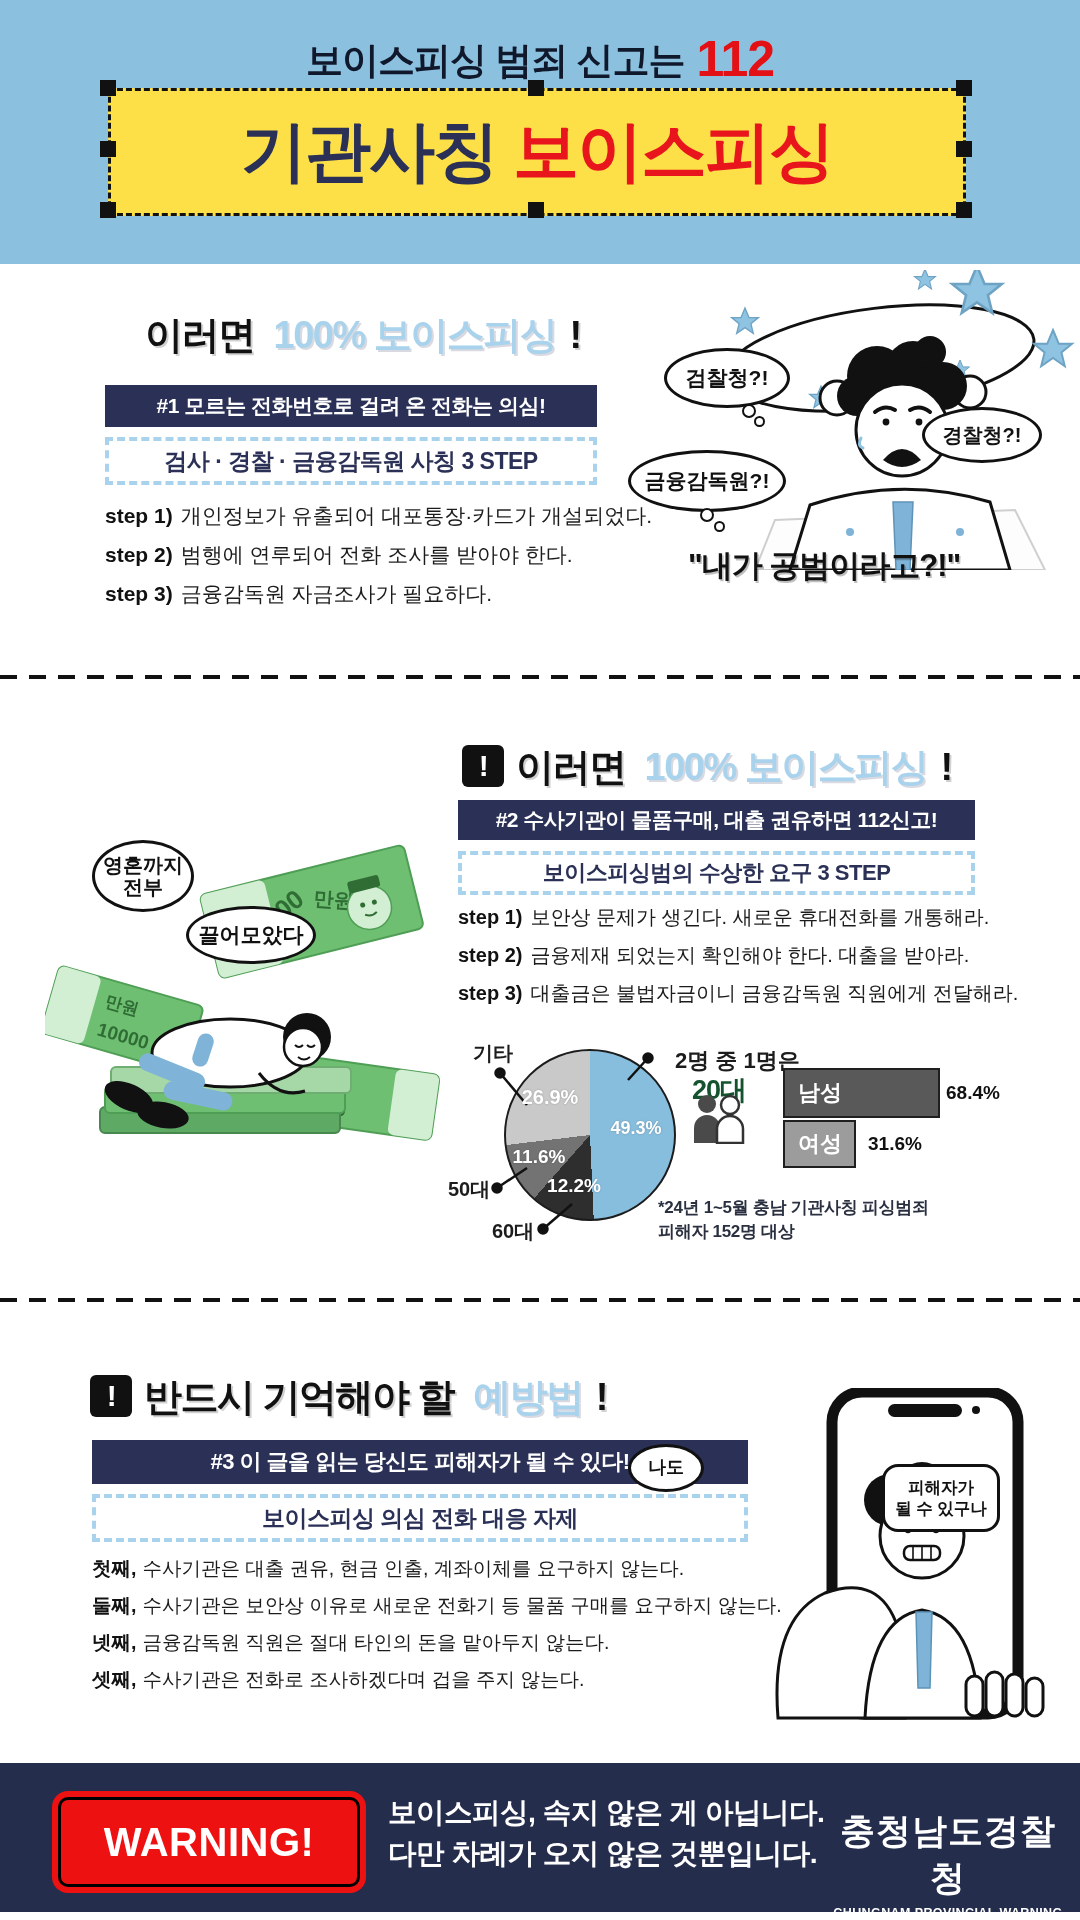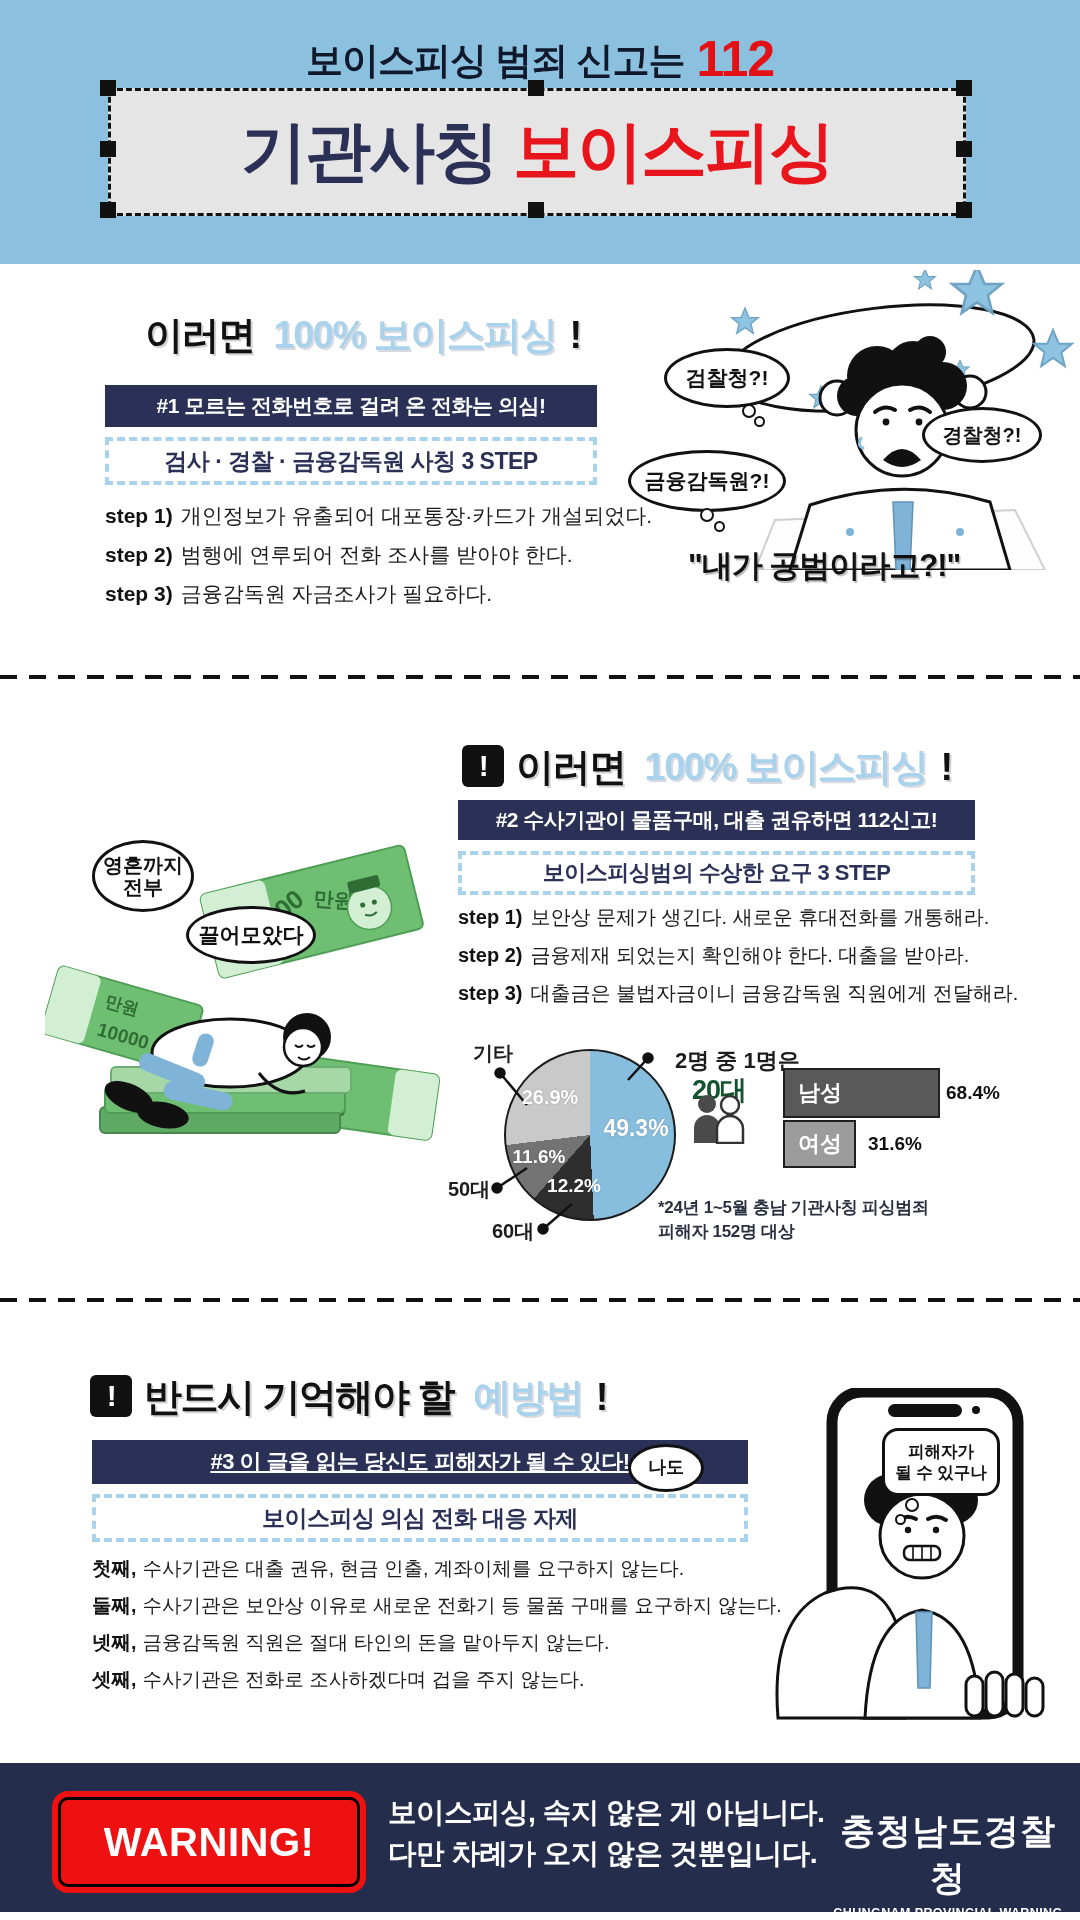--- a/index.html
+++ b/index.html
@@ -5,21 +5,21 @@
   html,body{margin:0;padding:0;background:#e9e9e9;}
   .page{position:relative;width:1080px;height:1920px;margin:0 auto;background:#ffffff;
         font-family:"Liberation Sans","DejaVu Sans",sans-serif;overflow:hidden;}
   .abs{position:absolute;}
 
   
   .header-band{left:0;top:0;width:1080px;height:264px;background:#8cc0df;}
   .report-line{left:0;top:30px;width:1080px;text-align:center;font-weight:800;
                font-size:37px;color:#10182c;letter-spacing:-1px;}
   .report-line .num{color:#e31016;font-size:50px;font-weight:900;margin-left:12px;vertical-align:-3px;}
-  .title-box{left:108px;top:88px;width:852px;height:122px;background:#e5e5e5;border:3px dashed #111;
+  .title-box{left:108px;top:88px;width:852px;height:122px;background:#fde047;border:3px dashed #111;
              display:flex;align-items:center;justify-content:center;}
   .title-text{font-size:66px;font-weight:900;letter-spacing:-2px;white-space:nowrap;}
   .title-text .t1{color:#2b3156;}
   .title-text .t2{color:#e8151c;margin-left:16px;}
   .hd{position:absolute;width:16px;height:16px;background:#111;}
 
   
   .h1{position:absolute;font-size:38px;font-weight:900;letter-spacing:-1.5px;white-space:nowrap;}
   .h-black{color:#111;text-shadow:2px 2px 0 rgba(0,0,0,.18);}
   .h-blue{color:#a9d3ec;text-shadow:2px 2px 0 rgba(43,49,86,.18);margin:0 4px 0 10px;}
@@ -32,21 +32,21 @@
   .steps{position:absolute;color:#1c1c1c;white-space:nowrap;}
   .step-row{display:block;}
   .step-label{font-weight:800;color:#111;margin-right:8px;}
   .divider{position:absolute;left:0;width:1080px;height:4px;
            background:repeating-linear-gradient(90deg,#111 0 17px,transparent 17px 29px);}
   .bubble{position:absolute;background:#fff;border:3px solid #111;border-radius:50%;display:flex;
           flex-direction:column;align-items:center;justify-content:center;font-weight:800;color:#111;
           text-align:center;line-height:1.1;z-index:5;}
   .bubble-rect{position:absolute;background:#fff;border:3px solid #111;border-radius:16px;display:flex;
           flex-direction:column;align-items:center;justify-content:center;font-weight:800;color:#111;
-          text-align:center;line-height:1.25;z-index:6;}
+          text-align:center;line-height:1.25;z-index:6;margin-top:36px;}
   .dotc{position:absolute;background:#fff;border:2px solid #111;border-radius:50%;z-index:5;}
 
   
   .pie{position:absolute;left:504px;top:1049px;width:168px;height:168px;border-radius:50%;
        border:2px solid #1c1c1c;}
   .pie-label{position:absolute;color:#fff;font-weight:900;transform:translate(-50%,-50%);
              text-shadow:0 0 2px rgba(0,0,0,.25);z-index:3;}
   .ext-label{position:absolute;color:#1c1c1c;font-weight:700;font-size:20px;white-space:nowrap;}
   .bar{position:absolute;border:2px solid #1f1f1f;display:flex;align-items:center;box-sizing:border-box;}
   .bar .cat{color:#fff;font-weight:800;font-size:22px;margin-left:13px;}
@@ -236,21 +236,21 @@
 
   <div class="bubble" style="left:92px;top:840px;width:96px;height:66px;font-size:20px;">
     <span>영혼까지</span>
     <span>전부</span>
   </div>
   <div class="bubble" style="left:186px;top:906px;width:124px;height:52px;font-size:21px;">
     <span>끌어모았다</span>
   </div>
 
   <div class="pie" style="background: conic-gradient(rgb(136, 190, 221) 0deg, rgb(136, 190, 221) 177.48deg, rgb(46, 46, 46) 177.48deg, rgb(46, 46, 46) 221.4deg, rgb(115, 115, 115) 221.4deg, rgb(115, 115, 115) 263.16deg, rgb(201, 201, 201) 263.16deg, rgb(201, 201, 201) 360deg);"></div>
-  <span class="pie-label" style="left:636px;top:1128px;font-size:23px;">49.3%</span>
+  <span class="pie-label" style="left:636px;top:1128px;font-size:18px;">49.3%</span>
   <span class="pie-label" style="left:574px;top:1186px;font-size:19px;">12.2%</span>
   <span class="pie-label" style="left:539px;top:1157px;font-size:19px;">11.6%</span>
   <span class="pie-label" style="left:550px;top:1097px;font-size:20px;">26.9%</span>
 
   <div class="ext-label" style="left:473px;top:1040px;">기타</div>
   <div class="ext-label" style="left:448px;top:1176px;">50대</div>
   <div class="ext-label" style="left:492px;top:1218px;">60대</div>
 
   <svg class="abs" style="left:430px;top:1035px;" width="330" height="210" viewBox="0 0 330 210">
     <g stroke="#111" stroke-width="2.5" fill="#111">
@@ -288,21 +288,21 @@
     <div>피해자 152명 대상</div>
   </div>
 
   <div class="divider" style="top:1298px;"></div>
 
   <div class="h1" style="left:90px;top:1372px;">
     <span class="bangbox">!</span><span class="h-black">반드시 기억해야 할</span>
     <span class="h-blue">예방법</span>
     <span class="h-black">!</span>
   </div>
-  <div class="banner" style="left:92px;top:1440px;width:656px;height:44px;font-size:22px;text-decoration:underline;">#3 이 글을 읽는 당신도 피해자가 될 수 있다!</div>
+  <div class="banner" style="left:92px;top:1440px;width:656px;height:44px;font-size:22px;">#3 이 글을 읽는 당신도 피해자가 될 수 있다!</div>
   <div class="dashedbox" style="left:92px;top:1494px;width:648px;height:40px;font-size:23px;">보이스피싱 의심 전화 대응 자제</div>
   <div class="items" style="left:92px;top:1550px;font-size:19.5px;line-height:37px;">
     <div><span class="item-label">첫째,</span><span>수사기관은 대출 권유, 현금 인출, 계좌이체를 요구하지 않는다.</span></div>
     <div><span class="item-label">둘째,</span><span>수사기관은 보안상 이유로 새로운 전화기 등 물품 구매를 요구하지 않는다.</span></div>
     <div><span class="item-label">넷째,</span><span>금융감독원 직원은 절대 타인의 돈을 맡아두지 않는다.</span></div>
     <div><span class="item-label">셋째,</span><span>수사기관은 전화로 조사하겠다며 겁을 주지 않는다.</span></div>
   </div>
 
   <svg class="abs" style="left:770px;top:1388px;" width="300" height="332" viewBox="0 0 300 332">
 

